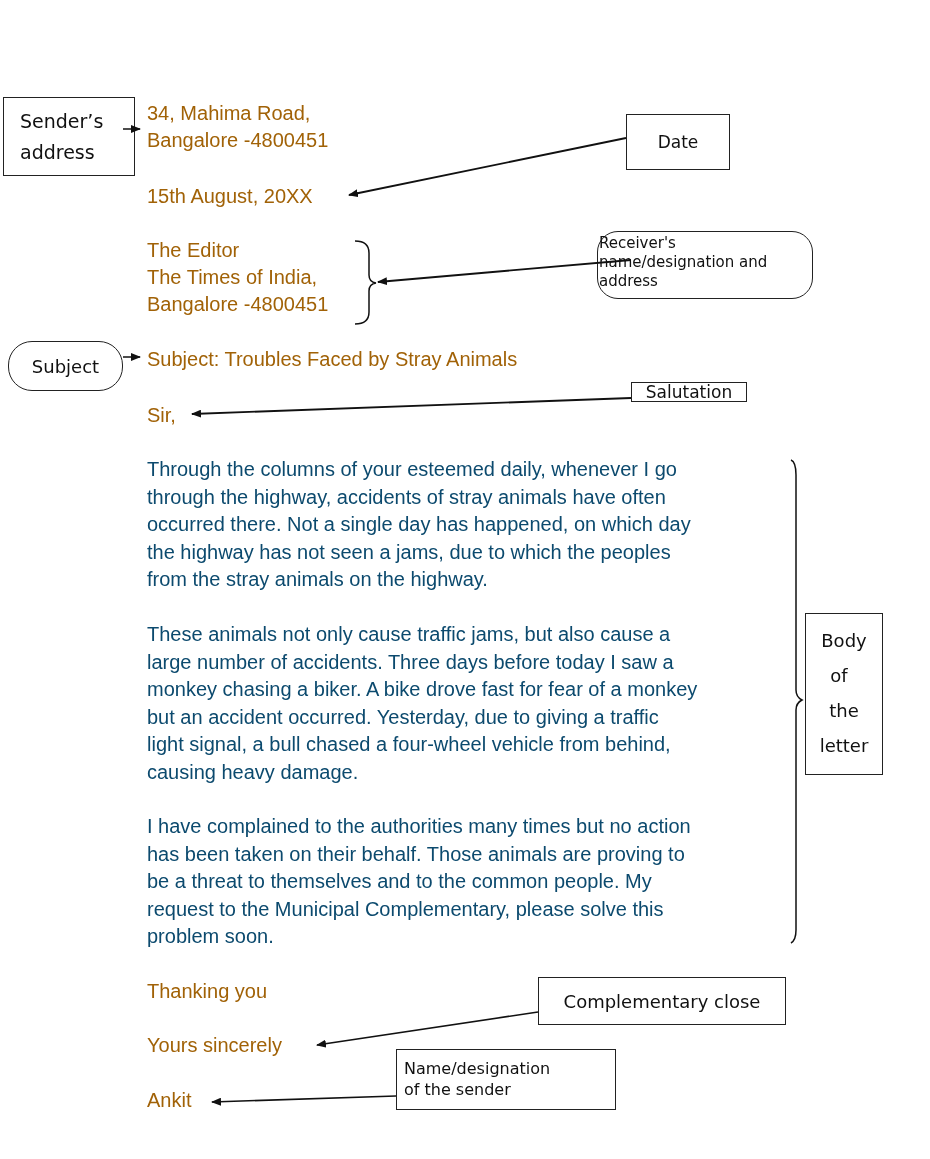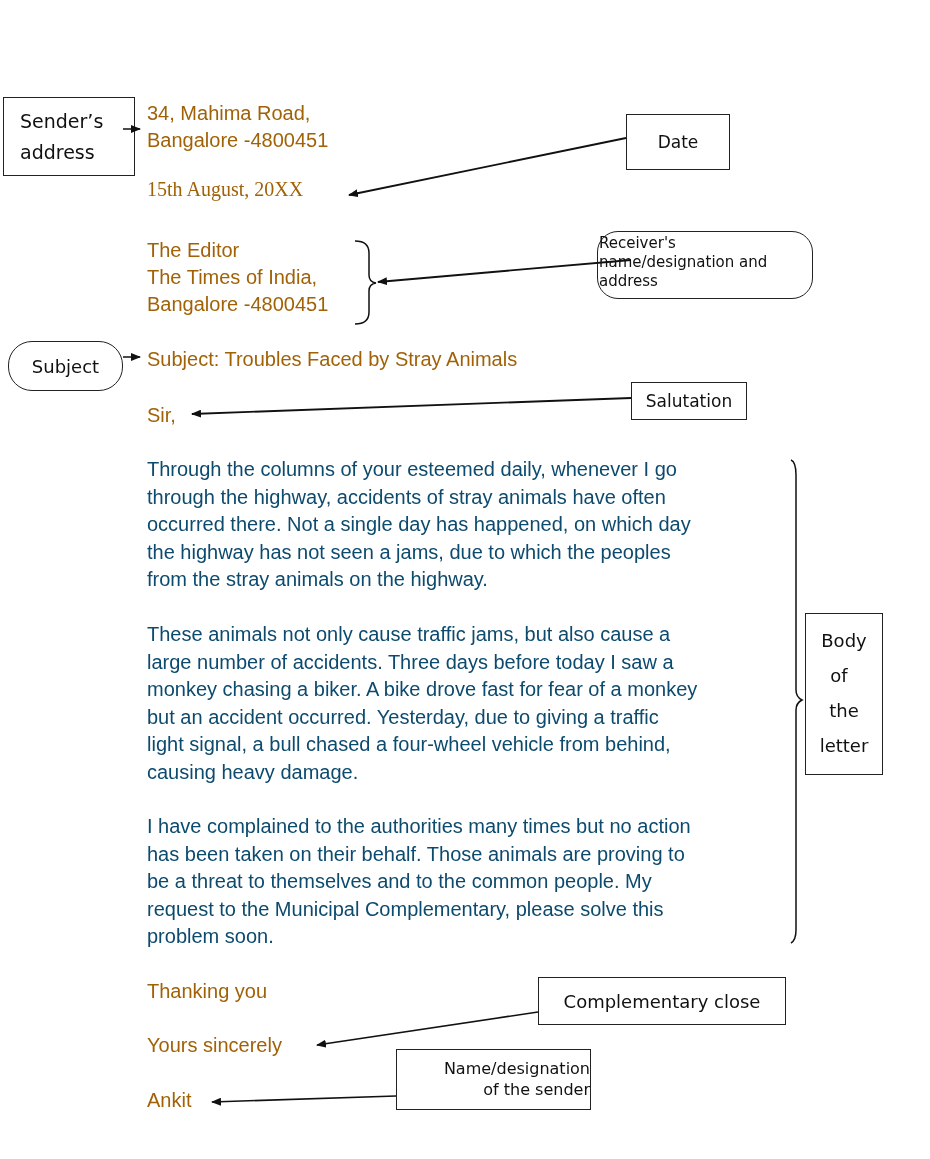--- a/index.html
+++ b/index.html
@@ -12,21 +12,21 @@
     svg.overlay { position: absolute; left: 0; top: 0; pointer-events: none; }
   </style>
 </head>
 <body>
 
 <div class="letter" style="top:100px;">
   <div>34, Mahima Road,</div>
   <div>Bangalore -4800451</div>
 </div>
 
-<div class="letter" style="top:176px;font-family:Liberation Serif, serif;">15th August, 20XX</div>
+<div class="letter" style="top:183px;">15th August, 20XX</div>
 
 <div class="letter" style="top:237px;">
   <div>The Editor</div>
   <div>The Times of India,</div>
   <div>Bangalore -4800451</div>
 </div>
 
 <div class="letter" style="top:346px;">Subject: Troubles Faced by Stray Animals</div>
 
 <div class="letter" style="top:402px;">Sir,</div>
@@ -68,32 +68,32 @@
 <div class="box center" style="left:626px; top:114px; width:104px; height:56px; font-size:17px;">Date</div>
 
 <div class="box" style="left:597px; top:231px; width:216px; height:68px; font-size:15px; line-height:19px; padding:2px 0 0 1px;border-radius:21px;">
   <div>Receiver's</div>
   <div>name/designation and</div>
   <div>address</div>
 </div>
 
 <div class="box center" style="left:8px; top:341px; width:115px; height:50px; font-size:18px;border-radius:24px;">Subject</div>
 
-<div class="box center" style="left:631px; top:382px; width:116px; height:38px; font-size:17px;">Salutation</div>
+<div class="box center" style="left:631px; top:382px; width:116px; height:20px; font-size:17px;">Salutation</div>
 
 <div class="box" style="left:805px; top:613px; width:78px; height:162px; font-size:18px; line-height:35px; padding-top:9px; text-align:center;">
   <div>Body</div>
   <div style="margin-left:-10px;">of</div>
   <div>the</div>
   <div>letter</div>
 </div>
 
 <div class="box center" style="left:538px; top:977px; width:248px; height:48px; font-size:18px;">Complementary close</div>
 
-<div class="box" style="left:396px; top:1049px; width:195px; height:61px; font-size:16px; line-height:21px; text-align:right; padding-top:8px;">
+<div class="box" style="left:396px; top:1049px; width:220px; height:61px; font-size:16px; line-height:21px; text-align:left; padding-top:8px;padding-left:7px;">
   <div>Name/designation</div>
   <div>of the sender</div>
 </div>
 
 <svg class="overlay" width="930" height="1159">
   <defs>
     <marker id="ah" markerWidth="10" markerHeight="8" refX="9" refY="4" orient="auto" markerUnits="userSpaceOnUse">
       <path d="M0,0 L10,4 L0,8 z" fill="#111"></path>
     </marker>
   </defs>

